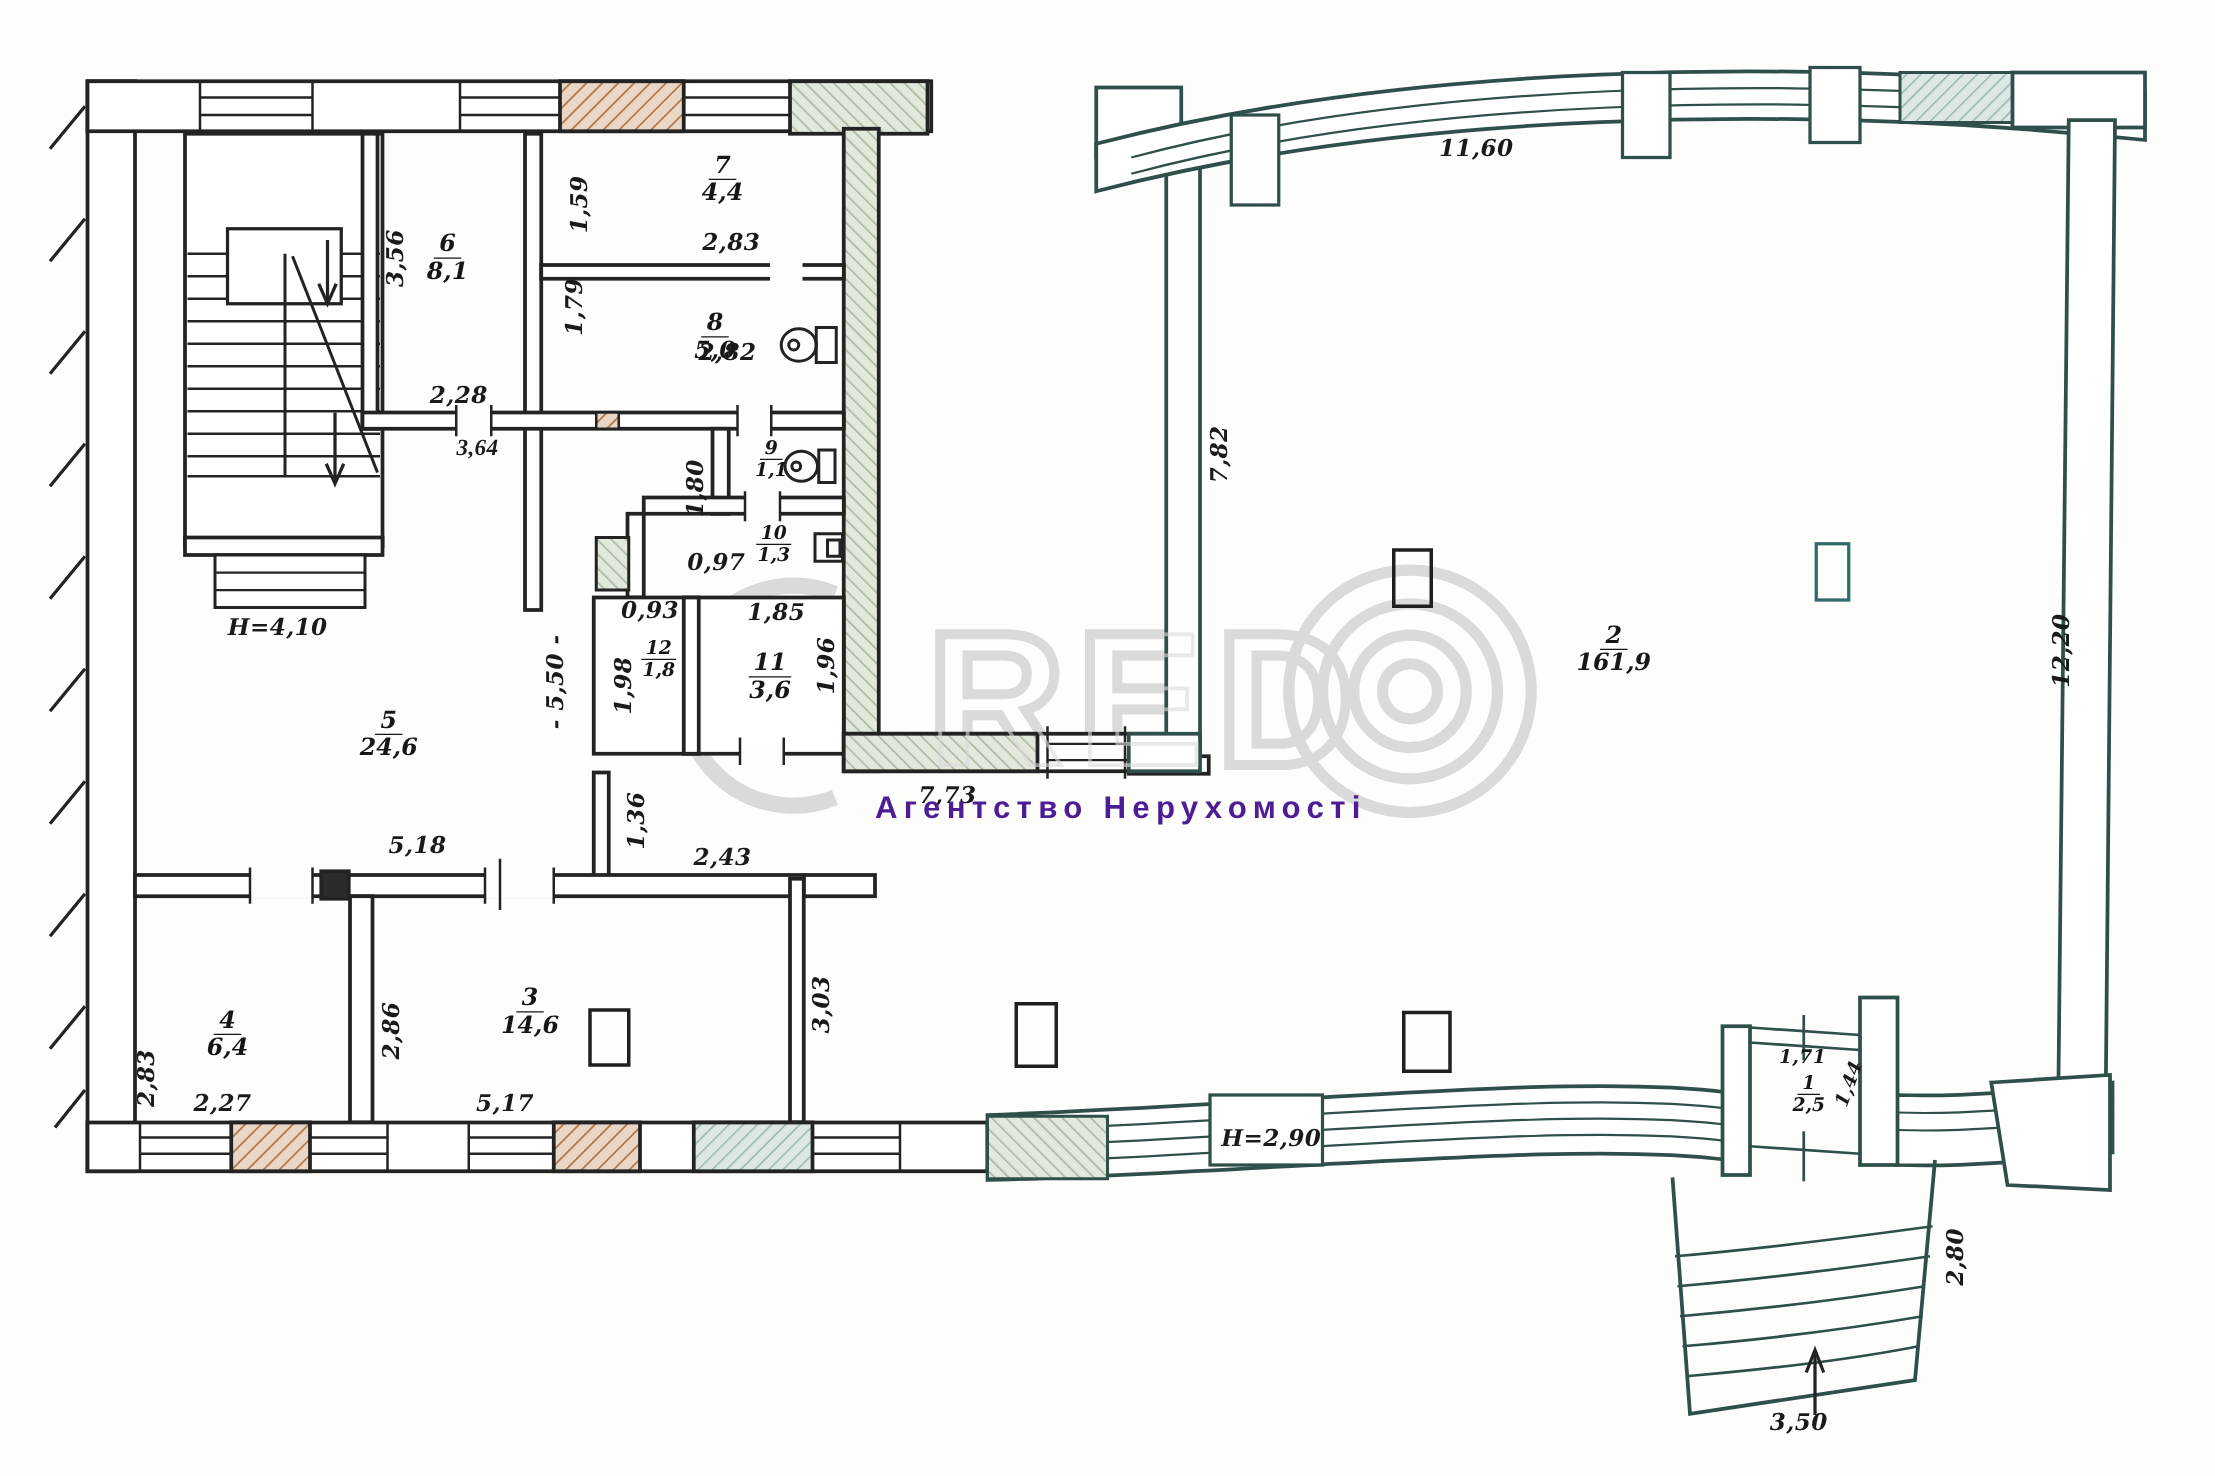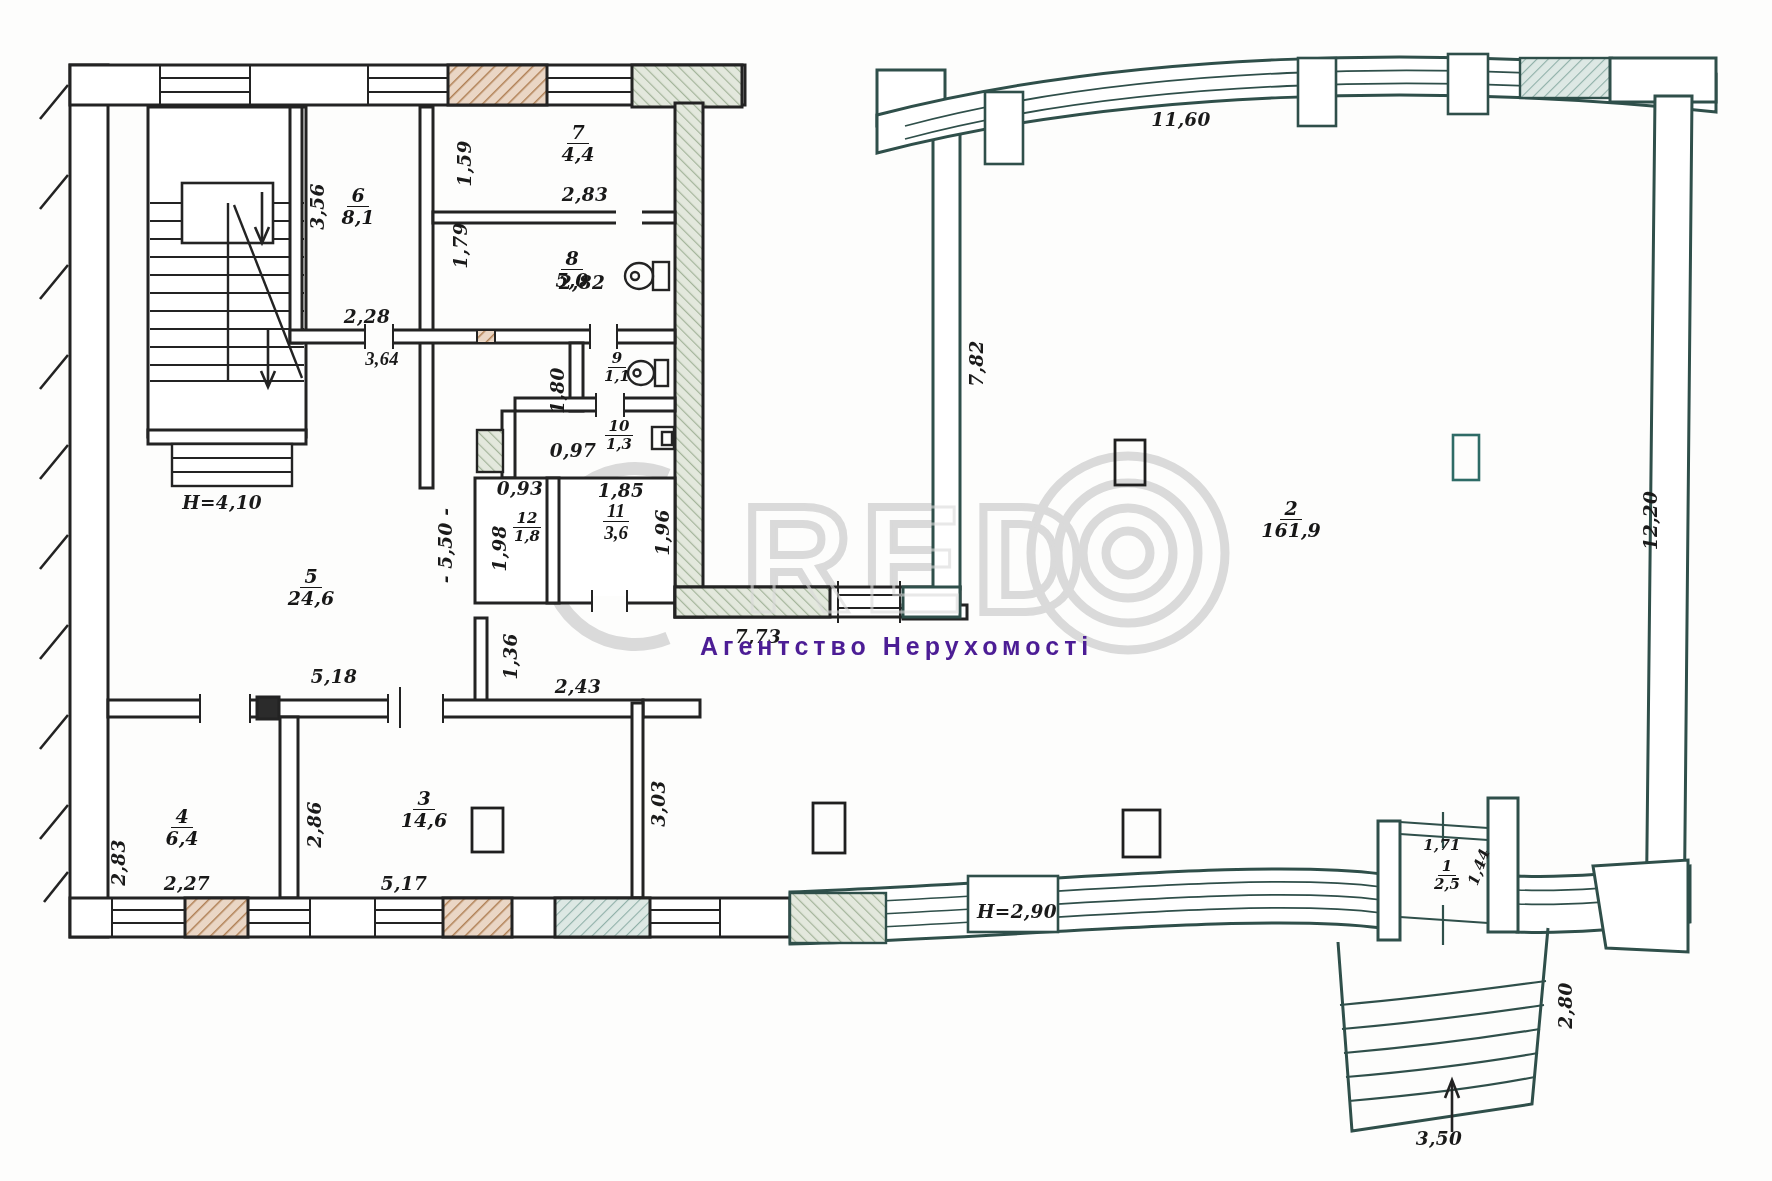--- a/index.html
+++ b/index.html
@@ -321,21 +321,21 @@
     <span class="area">5,0</span>
   </div>
   <div class="room sm2" style="left:590px;top:350px;">
     <span class="num">9</span>
     <span class="area">1,1</span>
   </div>
   <div class="room sm2" style="left:592px;top:418px;">
     <span class="num">10</span>
     <span class="area">1,3</span>
   </div>
-  <div class="room" style="left:581px;top:500px;font-family:Liberation Serif, serif;">
+  <div class="room" style="left:581px;top:520px;">
     <span class="num">11</span>
     <span class="area">3,6</span>
   </div>
   <div class="room sm2" style="left:500px;top:510px;">
     <span class="num">12</span>
     <span class="area">1,8</span>
   </div>
 
   <div class="dim rot" style="left:432px;top:153px;">1,59</div>
   <div class="dim" style="left:553px;top:184px;">2,83</div>
@@ -350,21 +350,21 @@
   <div class="dim" style="left:589px;top:480px;">1,85</div>
   <div class="dim rot" style="left:467px;top:538px;">1,98</div>
   <div class="dim rot" style="left:630px;top:522px;">1,96</div>
   <div class="dim rot wide" style="left:395px;top:535px;">- 5,50 -</div>
   <div class="dim wide" style="left:162px;top:492px;text-align:right;">Н=4,10</div>
   <div class="dim" style="left:302px;top:666px;">5,18</div>
   <div class="dim rot" style="left:478px;top:646px;">1,36</div>
   <div class="dim" style="left:546px;top:676px;">2,43</div>
   <div class="dim rot" style="left:86px;top:852px;">2,83</div>
   <div class="dim rot" style="left:282px;top:814px;">2,86</div>
-  <div class="dim" style="left:146px;top:873px;text-align:right;">2,27</div>
+  <div class="dim" style="left:146px;top:873px;">2,27</div>
   <div class="dim" style="left:372px;top:873px;">5,17</div>
   <div class="dim rot" style="left:626px;top:793px;">3,03</div>
   <div class="dim" style="left:726px;top:626px;">7,73</div>
 
   <div class="dim wide" style="left:1131px;top:109px;">11,60</div>
   <div class="dim rot" style="left:944px;top:353px;">7,82</div>
   <div class="dim rot" style="left:1618px;top:510px;">12,20</div>
   <div class="dim wide" style="left:967px;top:858px;margin-top:43px;">Н=2,90</div>
   <div class="dim sm" style="left:1415px;top:836px;">1,71</div>
   <div class="dim sm rot70" style="left:1452px;top:858px;">1,44</div>

